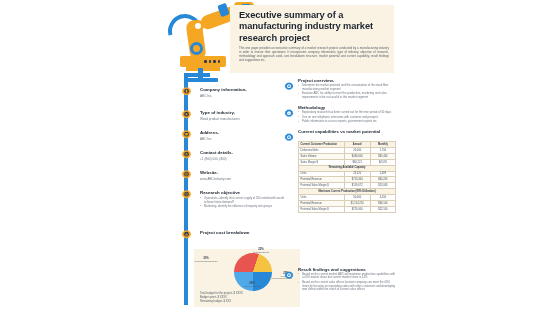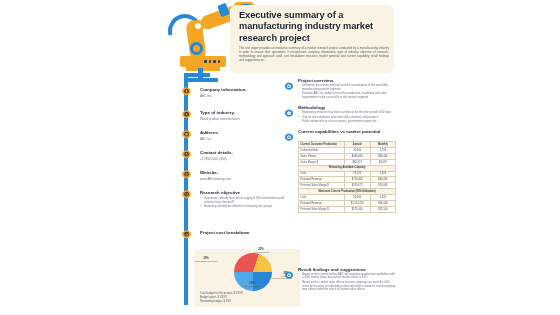--- a/index.html
+++ b/index.html
@@ -34,21 +34,21 @@
   .r-claw-t{position:absolute;left:0;top:0;width:20px;height:9px;background:#F5A623;border-radius:4px;}
   .r-claw-b{position:absolute;left:0;top:15px;width:20px;height:9px;background:#F5A623;border-radius:4px;}
   .r-claw-s{position:absolute;left:0;top:3px;width:7px;height:18px;background:#F5A623;border-radius:3px;}
   .r-claw-i1{position:absolute;left:7px;top:2px;width:10px;height:4px;background:#2688D6;border-radius:2px;}
   .r-claw-i2{position:absolute;left:7px;top:18px;width:10px;height:4px;background:#2688D6;border-radius:2px;}
   .r-arc{position:absolute;left:-4px;top:12px;width:26px;height:26px;border:4px solid #2688D6;
          border-radius:50%;border-right-color:transparent;border-bottom-color:transparent;
          transform:rotate(30deg);}
 
   
-  .hdr{position:absolute;left:62px;top:5px;width:164px;height:68px;background:#FAF3E3;border-radius:6px;}
+  .hdr{position:absolute;left:62px;top:5px;width:164px;height:68px;background:#FAF3E3;border-radius:0;}
   .hdr-title{position:absolute;left:9px;top:5px;width:150px;font-size:9.3px;font-weight:bold;
              color:#1B2430;line-height:11.4px;letter-spacing:-0.1px;}
   .hdr-body{position:absolute;left:9px;top:41px;width:150px;font-size:2.9px;color:#555f6b;
             line-height:4.1px;text-align:justify;}
 
   
   .spine{position:absolute;left:16px;top:73px;width:4px;height:232px;background:#2688D6;}
   .spine-top{position:absolute;left:16px;top:73px;width:26px;height:4px;background:#2688D6;}
 
   .gear{position:absolute;width:11px;height:11px;}

